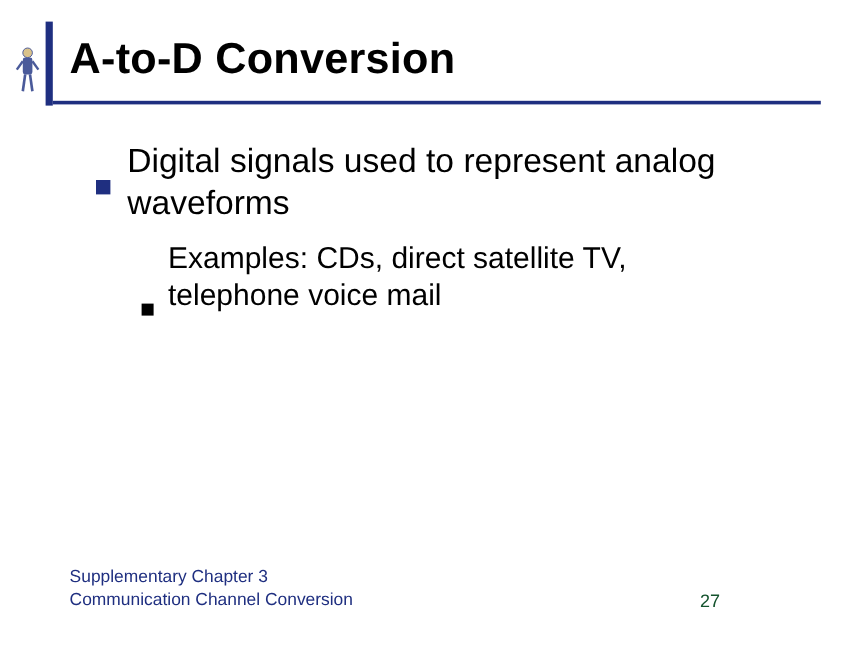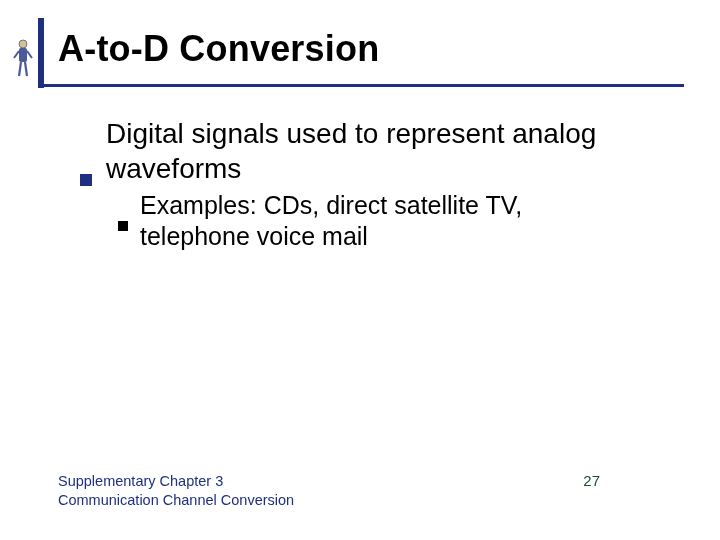--- a/index.html
+++ b/index.html
@@ -43,39 +43,39 @@
     background: #1f2f80;
   }
   .body {
     position: absolute;
     left: 80px;
     top: 116px;
     right: 40px;
   }
   .lvl1 {
     display: flex;
-    align-items: flex-end;
-    margin-bottom: 4px;
+    align-items: center;
+    margin-bottom: 14px;
   }
   .lvl1 .bullet {
     flex: 0 0 auto;
     width: 12px;
     height: 12px;
     background: #1f2f80;
     margin-top: 10px;
     margin-right: 14px;
   }
   .lvl1 .text {
     font-size: 28px;
     color: #000;
     line-height: 1.25;
   }
   .lvl2 {
     display: flex;
-    align-items: center;
+    align-items: flex-end;
     margin-left: 38px;
     margin-top: 0;
   }
   .lvl2 .bullet {
     flex: 0 0 auto;
     width: 10px;
     height: 10px;
     background: #000;
     margin-top: 10px;
     margin-right: 12px;
@@ -84,20 +84,21 @@
     font-size: 25px;
     color: #000;
     line-height: 1.25;
   }
   .footer {
     position: absolute;
     left: 58px;
     bottom: 30px;
     right: 40px;
     display: flex;
+    align-items: flex-end;
     justify-content: space-between;
   }
   .footer-left {
     font-size: 14.5px;
     color: #1f2f80;
     line-height: 1.3;
   }
   .footer-right {
     font-size: 15px;
     color: #14532d;

